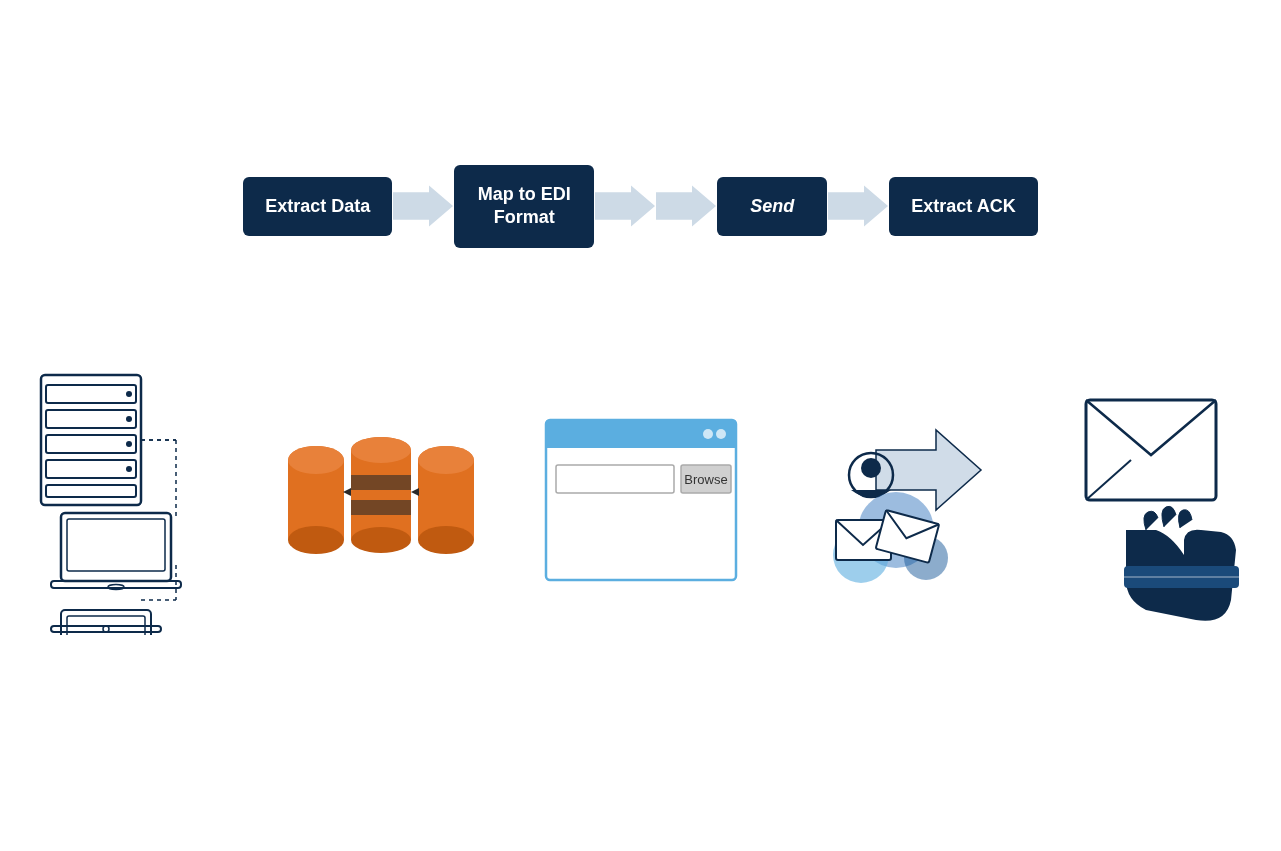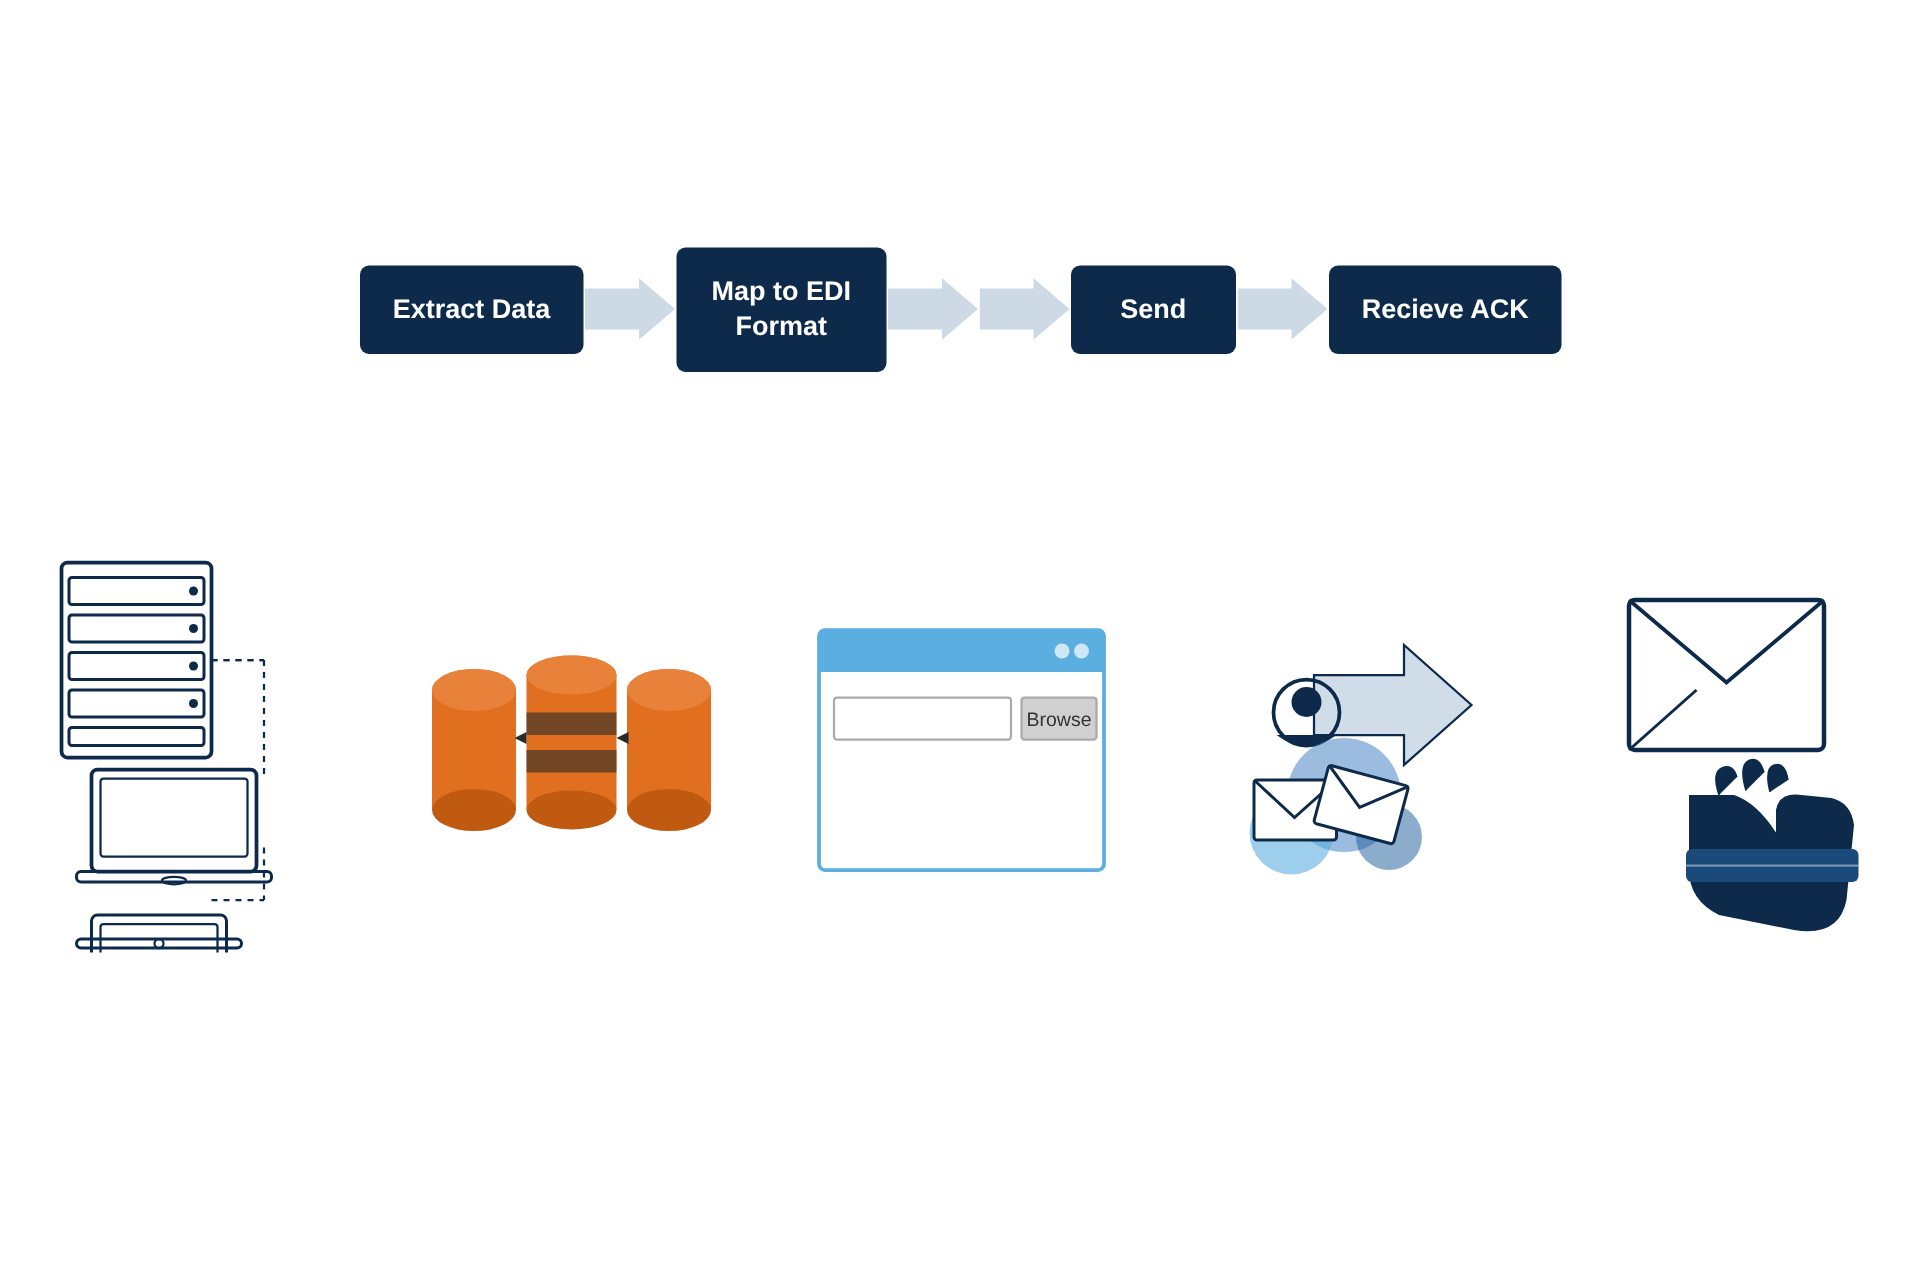--- a/index.html
+++ b/index.html
@@ -122,32 +122,32 @@
     </svg>
   </div>
 
 
   <div class="flow-arrow">
     <svg viewBox="0 0 70 52" xmlns="http://www.w3.org/2000/svg">
       <polygon points="0,10 42,10 42,2 70,26 42,50 42,42 0,42" fill="#cddae6"></polygon>
     </svg>
   </div>
 
-  <div class="flow-box" style="min-width:110px;">
+  <div class="flow-box" style="min-width:110px;font-style:italic;">
     <span>Send</span>
   </div>
 
   <div class="flow-arrow">
     <svg viewBox="0 0 70 52" xmlns="http://www.w3.org/2000/svg">
       <polygon points="0,10 42,10 42,2 70,26 42,50 42,42 0,42" fill="#cddae6"></polygon>
     </svg>
   </div>
 
   <div class="flow-box">
-    <span>Recieve ACK</span>
+    <span>Extract ACK</span>
   </div>
 
 </div>
 
 <div class="icons-row">
 
   <div class="icon-cell server-laptops">
     <svg viewBox="0 0 200 270" xmlns="http://www.w3.org/2000/svg">
 
       <rect x="20" y="10" width="100" height="130" rx="4" fill="none" stroke="#0d2a4a" stroke-width="2.5"></rect>

